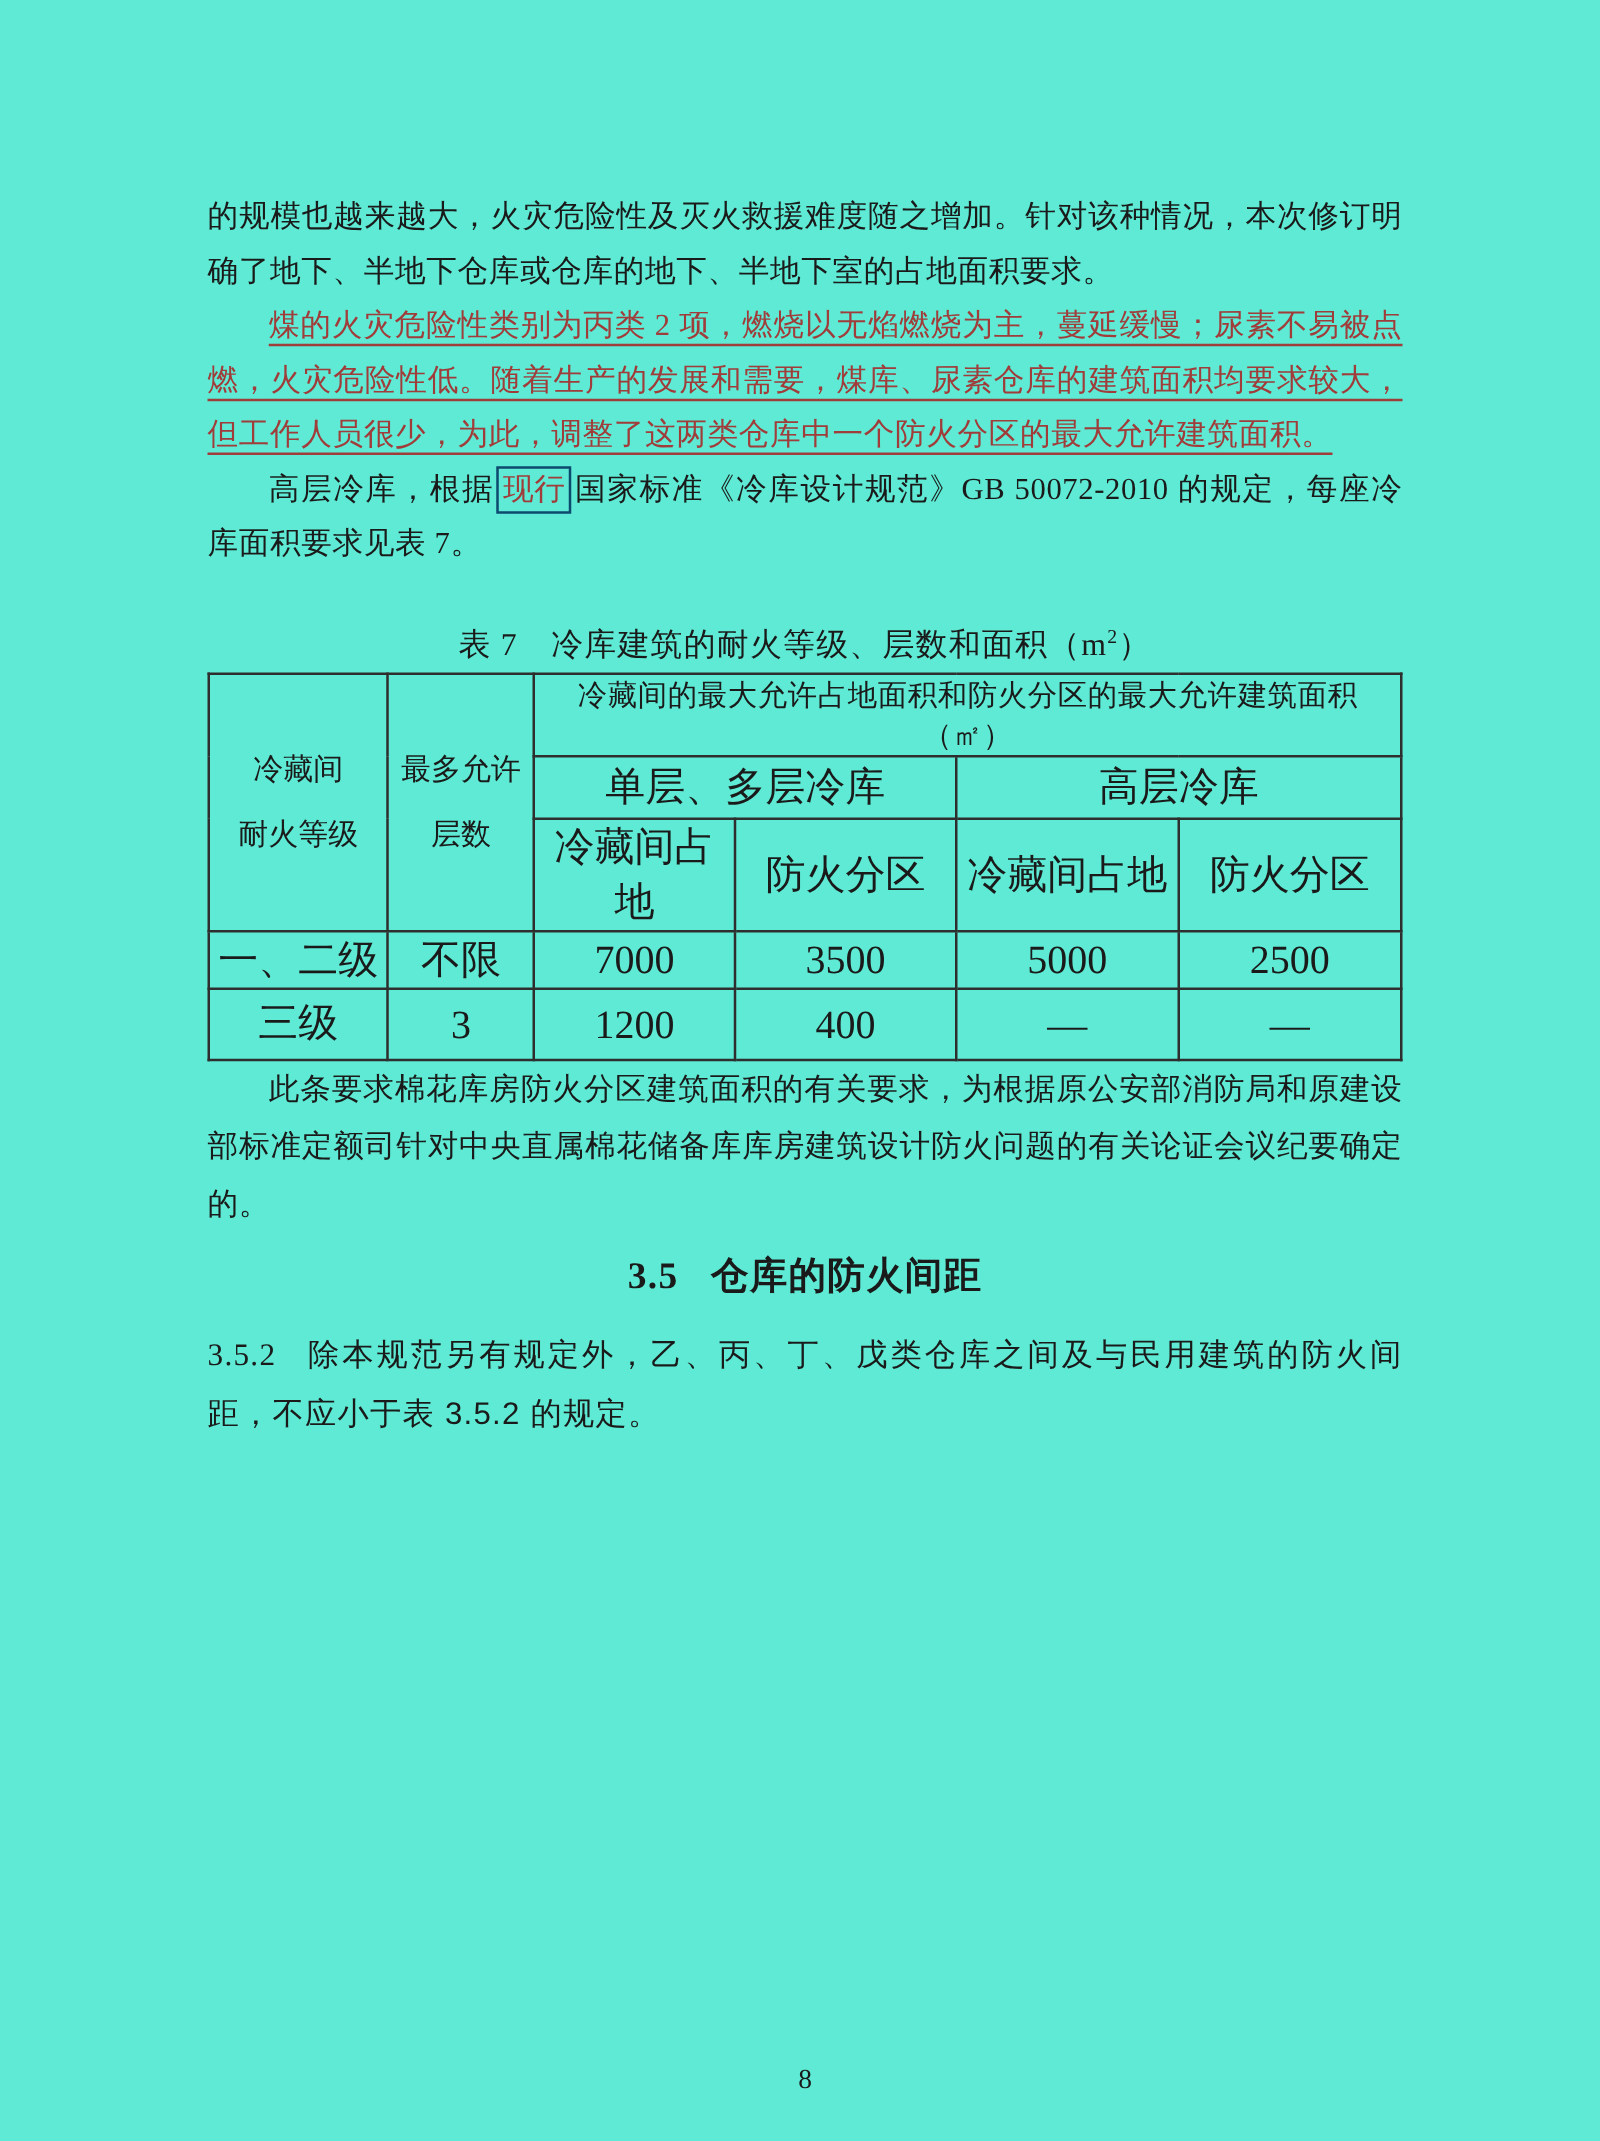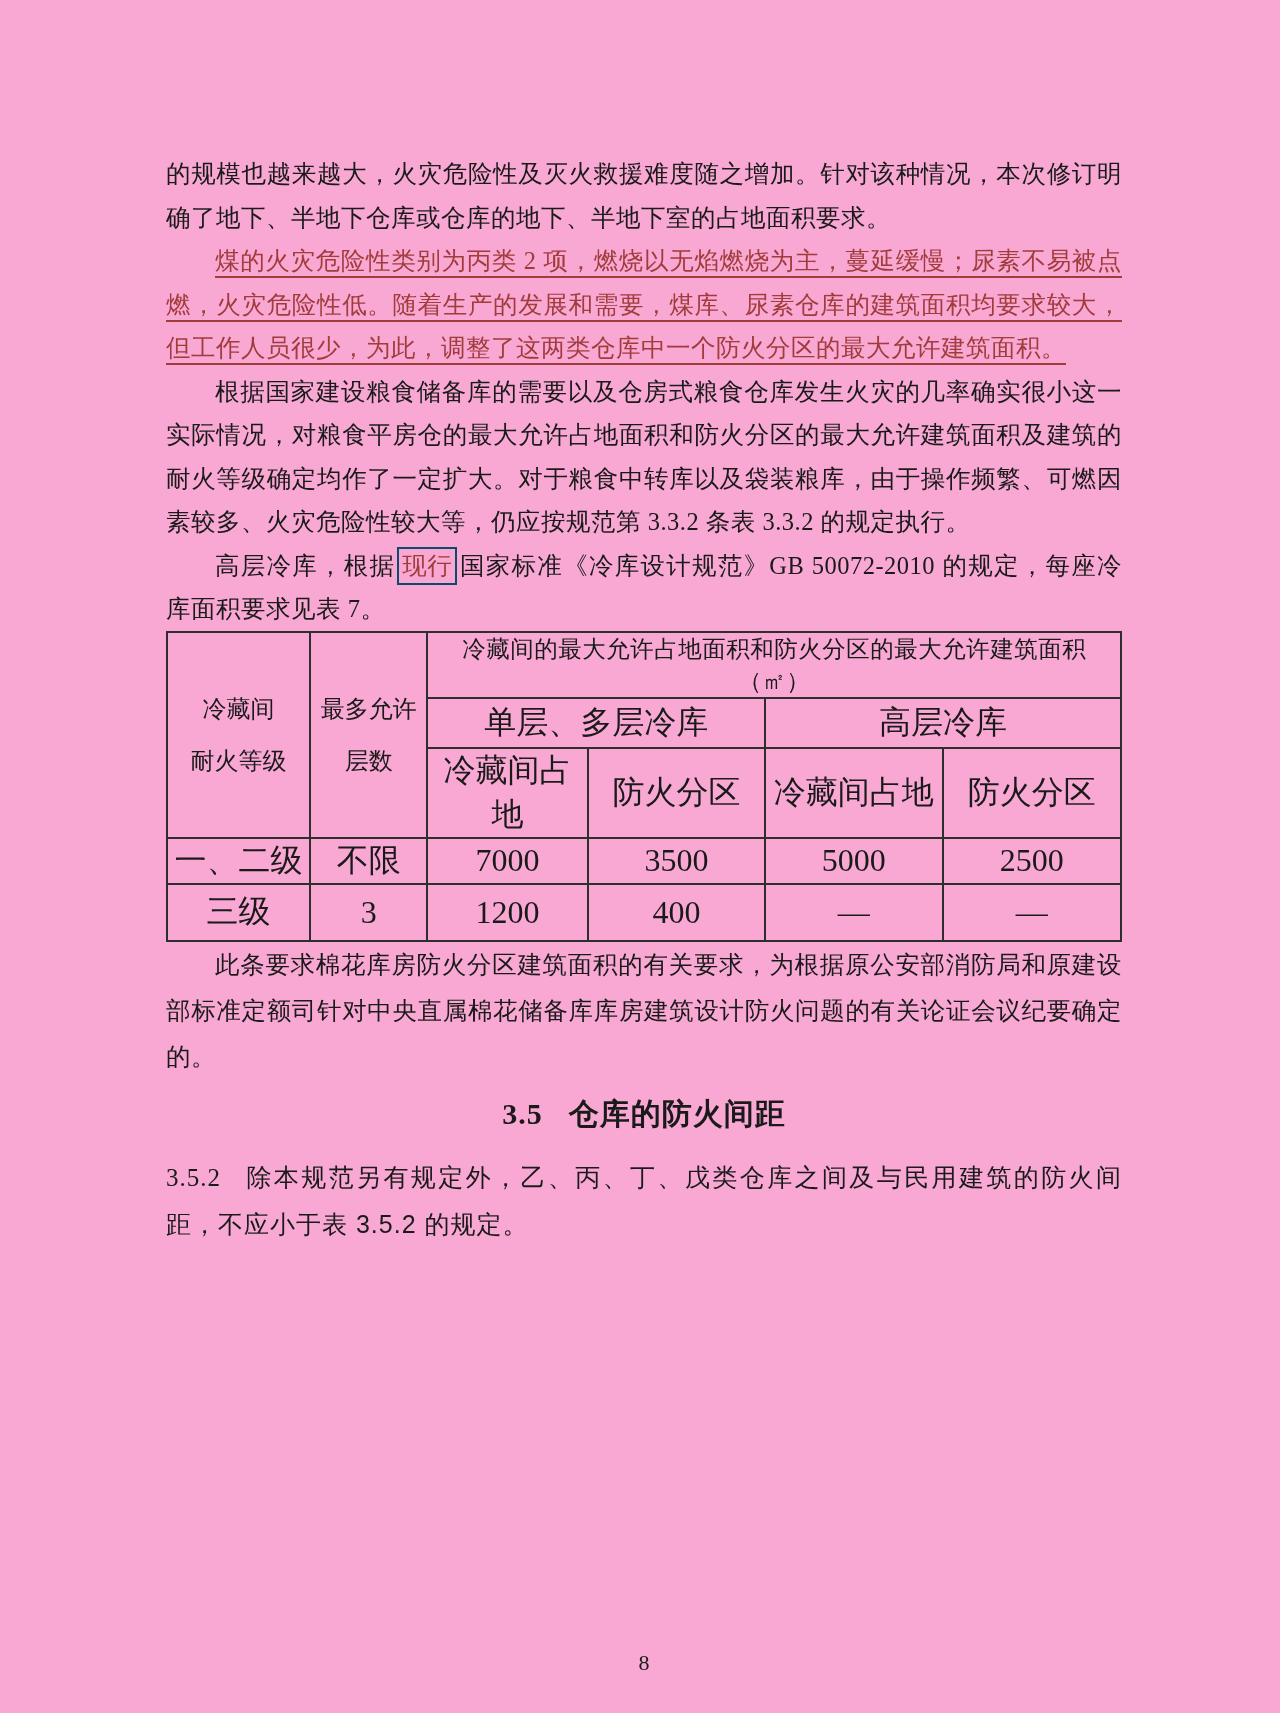--- a/index.html
+++ b/index.html
@@ -1,21 +1,21 @@
 <!DOCTYPE html>
 <html lang="zh" style="--text: #1a1a1a; --red: #a03c3a; --border: #2e2e2e;"><head>
 <meta charset="utf-8">
 <style>
   html, body { margin: 0; padding: 0; background: #e8e8e8; }
   .page {
     position: relative;
     width: 1280px;
     height: 1713px;
     margin: 0 auto;
-    background: #f9a8d4;
+    background: #5eead4;
     color: var(--text, #1a1a1a);
     font-family: "Liberation Serif", "DejaVu Serif", serif;
     overflow: hidden;
   }
   .content {
     position: absolute;
     left: 166px;
     top: 152px;
     width: 956px;
   }
@@ -113,24 +113,24 @@
 </head>
 <body>
 
 <div class="page">
   <div class="content">
 
     <p class="body">的规模也越来越大，火灾危险性及灭火救援难度随之增加。针对该种情况，本次修订明确了地下、半地下仓库或仓库的地下、半地下室的占地面积要求。</p>
 
     <p class="body indent red-ins">煤的火灾危险性类别为丙类 2 项，燃烧以无焰燃烧为主，蔓延缓慢；尿素不易被点燃，火灾危险性低。随着生产的发展和需要，煤库、尿素仓库的建筑面积均要求较大，但工作人员很少，为此，调整了这两类仓库中一个防火分区的最大允许建筑面积。</p>
 
-    <p class="body indent">根据国家建设粮食储备库的需要以及仓房式粮食仓库发生火灾的几率确实很小这一实际情况，对粮食平房仓的最大允许占地面积和防火分区的最大允许建筑面积及建筑的耐火等级确定均作了一定扩大。对于粮食中转库以及袋装粮库，由于操作频繁、可燃因素较多、火灾危险性较大等，仍应按规范第 3.3.2 条表 3.3.2 的规定执行。</p>
 
     <p class="body indent"><span>高层冷库，根据</span><span class="boxed">现行</span><span>国家标准《冷库设计规范》GB 50072-2010 的规定，每座冷库面积要求见表 7。</span></p>
 
+    <div class="tbl-title"><span>表 7　冷库建筑的耐火等级、层数和面积（m</span><sup>2</sup><span>）</span></div>
 
     <table>
       <colgroup>
         <col style="width:15%">
         <col style="width:12.3%">
         <col style="width:16.8%">
         <col style="width:18.6%">
         <col style="width:18.6%">
         <col style="width:18.7%">
       </colgroup>

